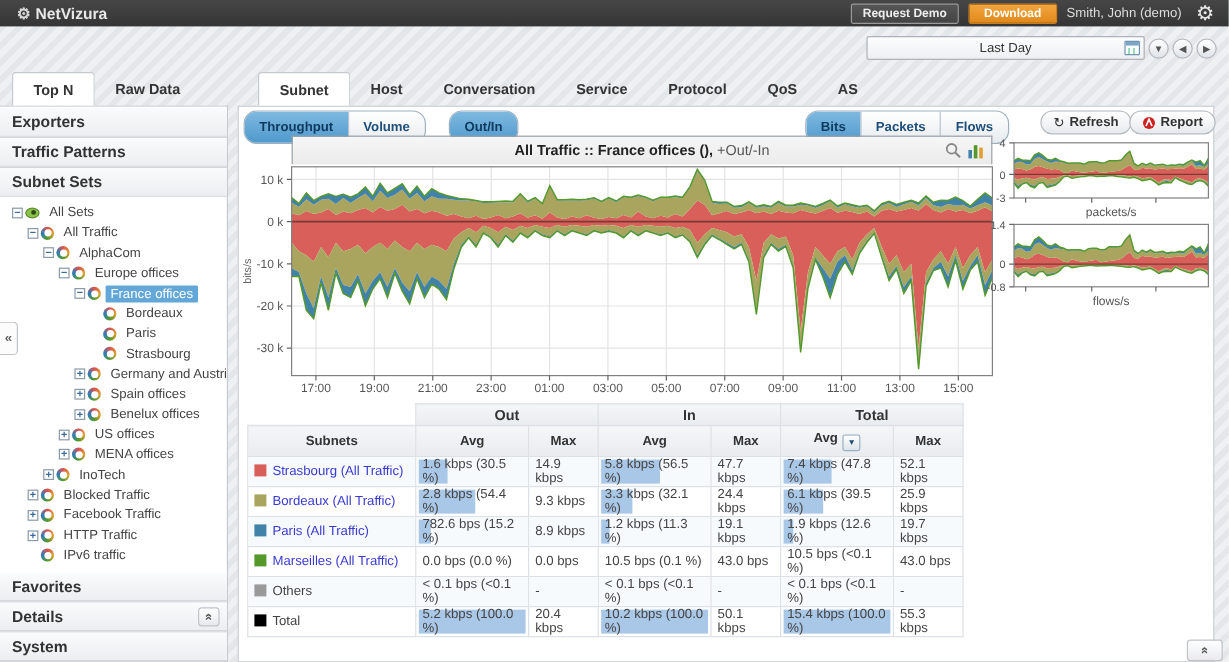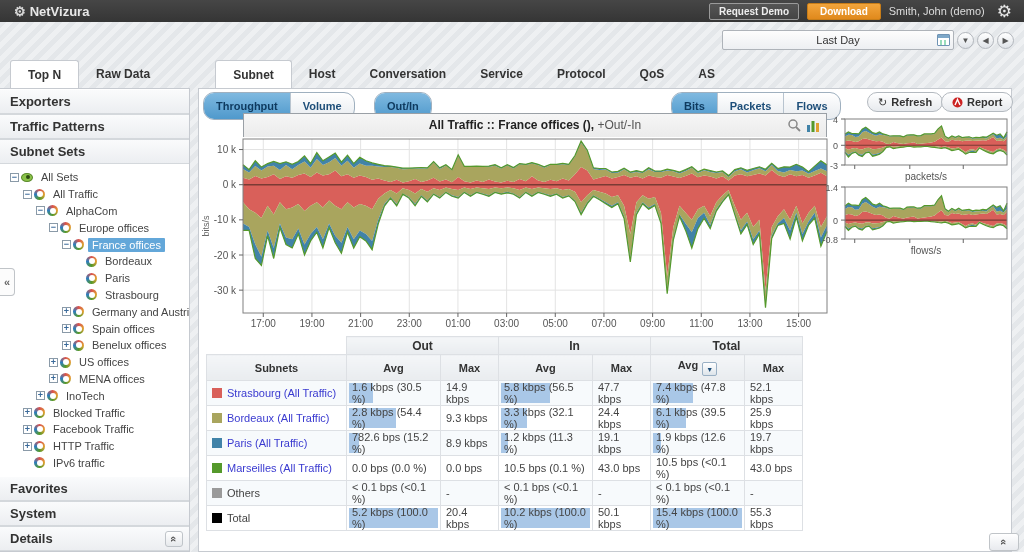--- a/index.html
+++ b/index.html
@@ -291,27 +291,27 @@
           <span class="seticon"></span>
           <span class="tree-label">HTTP Traffic</span>
         </div>
         <div class="tree-row" style="padding-left: 21px;">
           <span class="exp"></span>
           <span class="seticon"></span>
           <span class="tree-label">IPv6 traffic</span>
         </div>
       </div>
     <div class="acc-header">Favorites</div>
-    <div class="acc-header">System</div>
     <div class="acc-header">
       <span>Details</span>
       <span class="collapse-box">
           <span class="chev-up">«</span>
         </span>
     </div>
+    <div class="acc-header">System</div>
   </div>
 
   <div class="main">
     <div class="toolbar">
       <span class="seg" style="left:4px">
         <button class="segbtn active">Throughput</button>
         <button class="segbtn">Volume</button>
       </span>
       <span class="seg" style="left:175px">
         <button class="segbtn active">Out/In</button>

